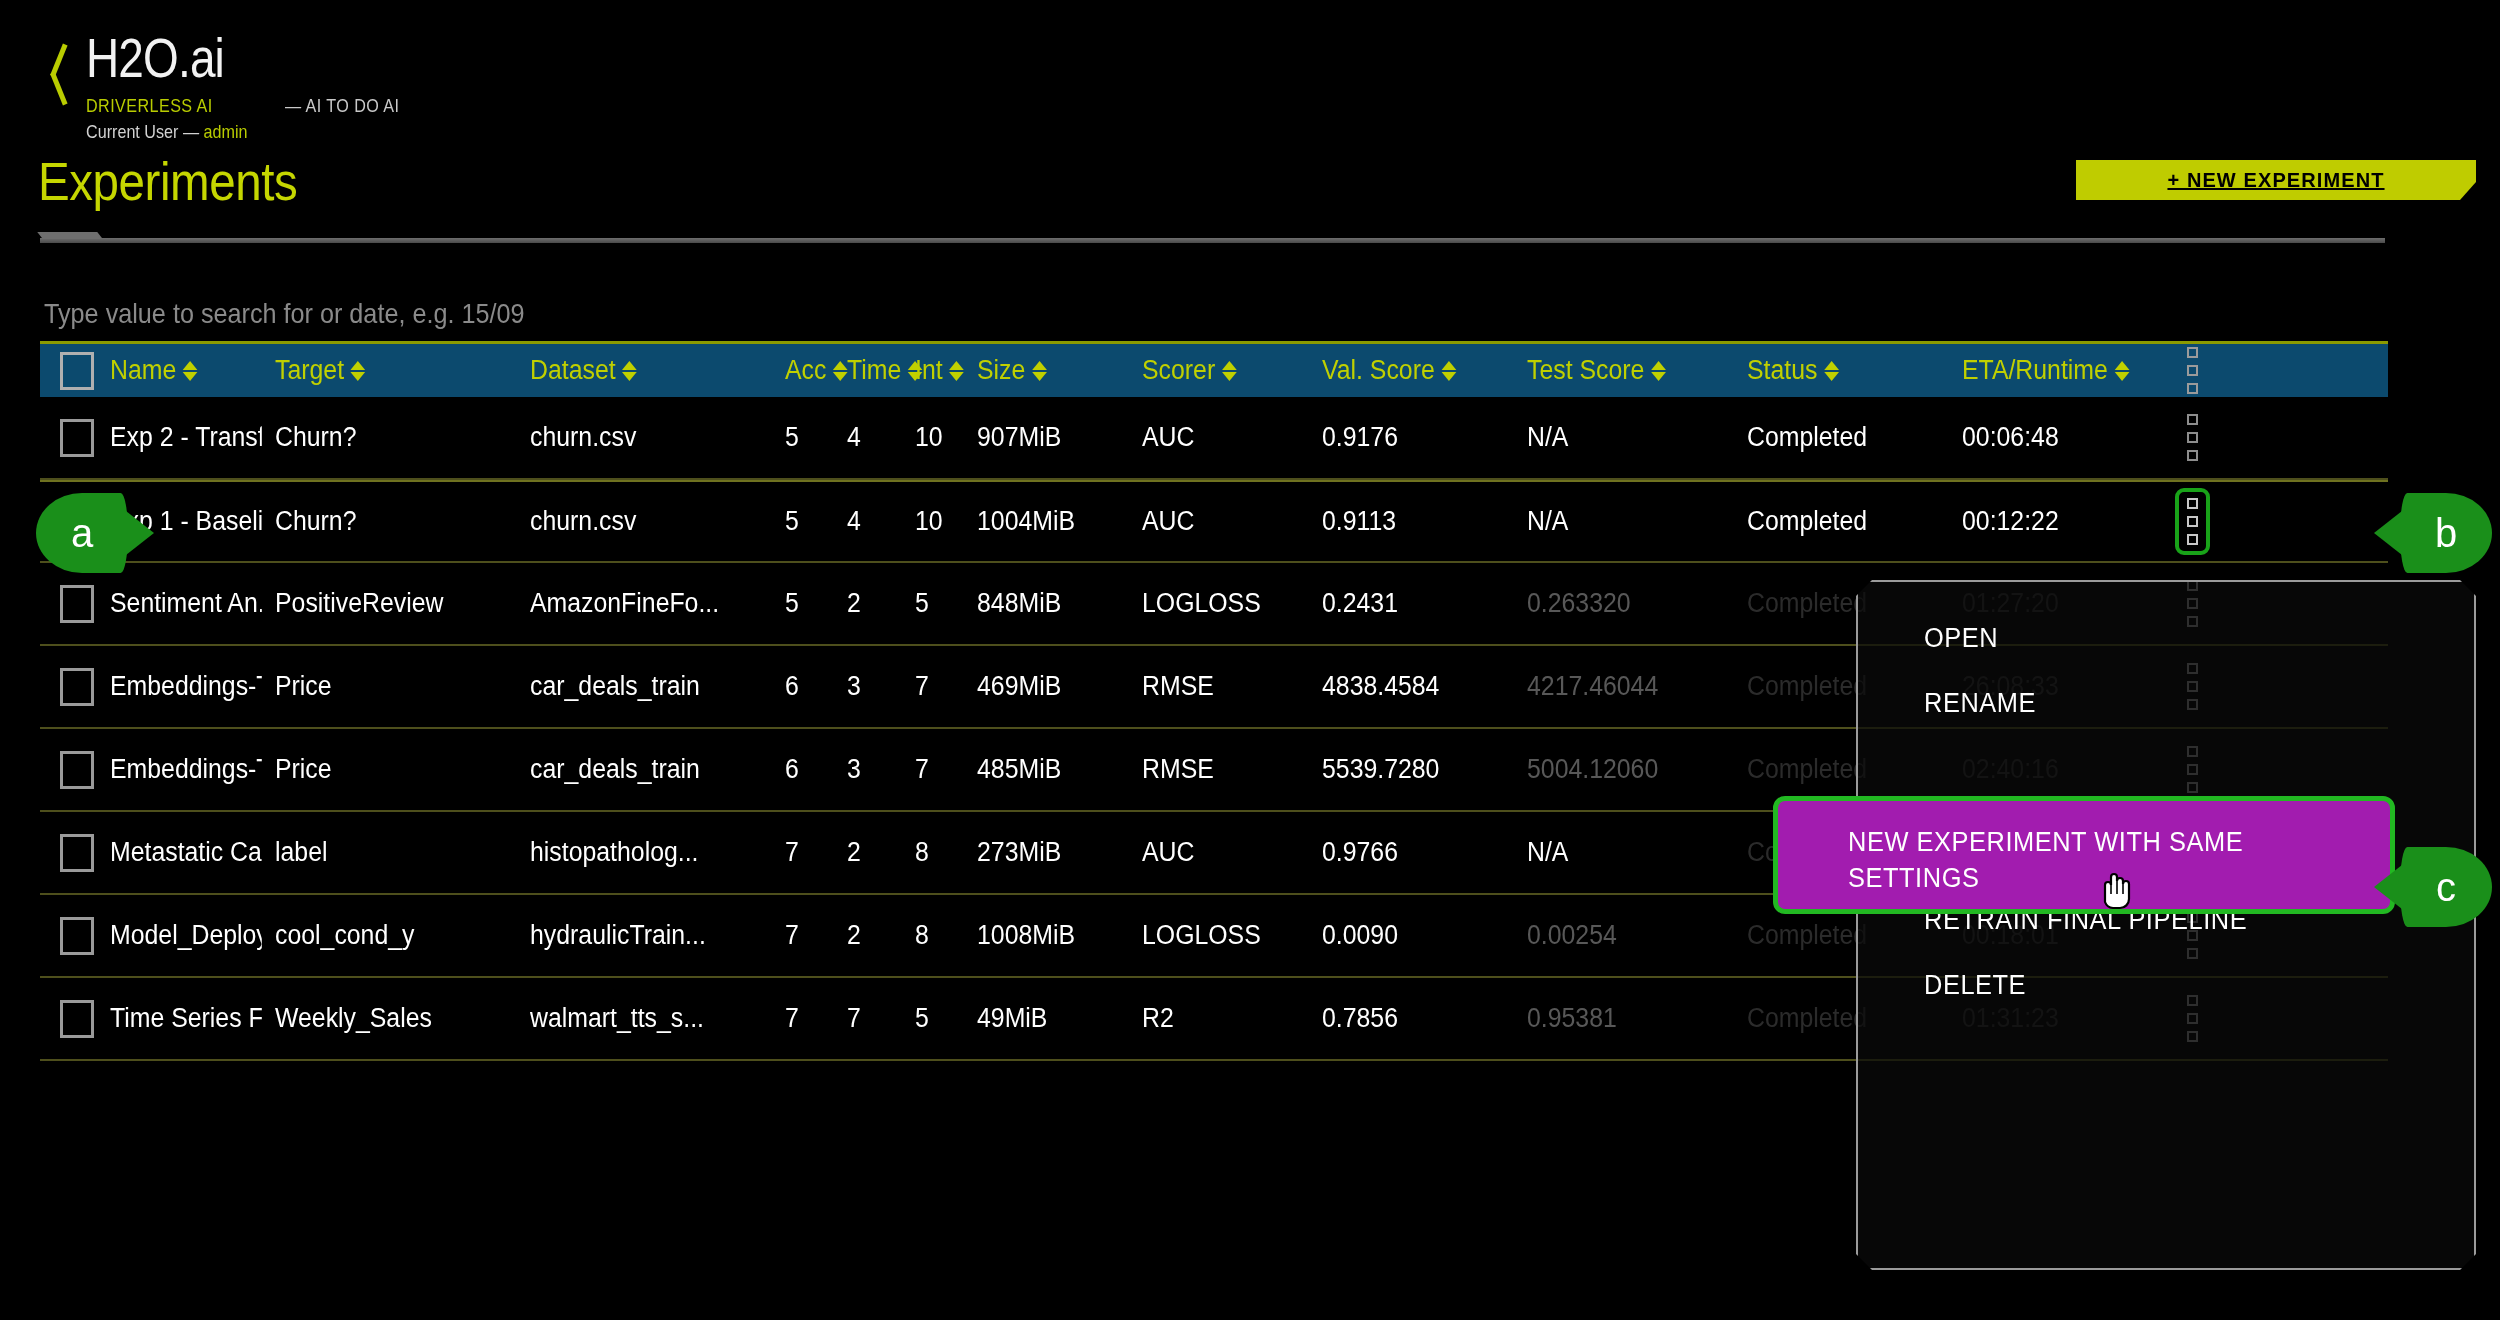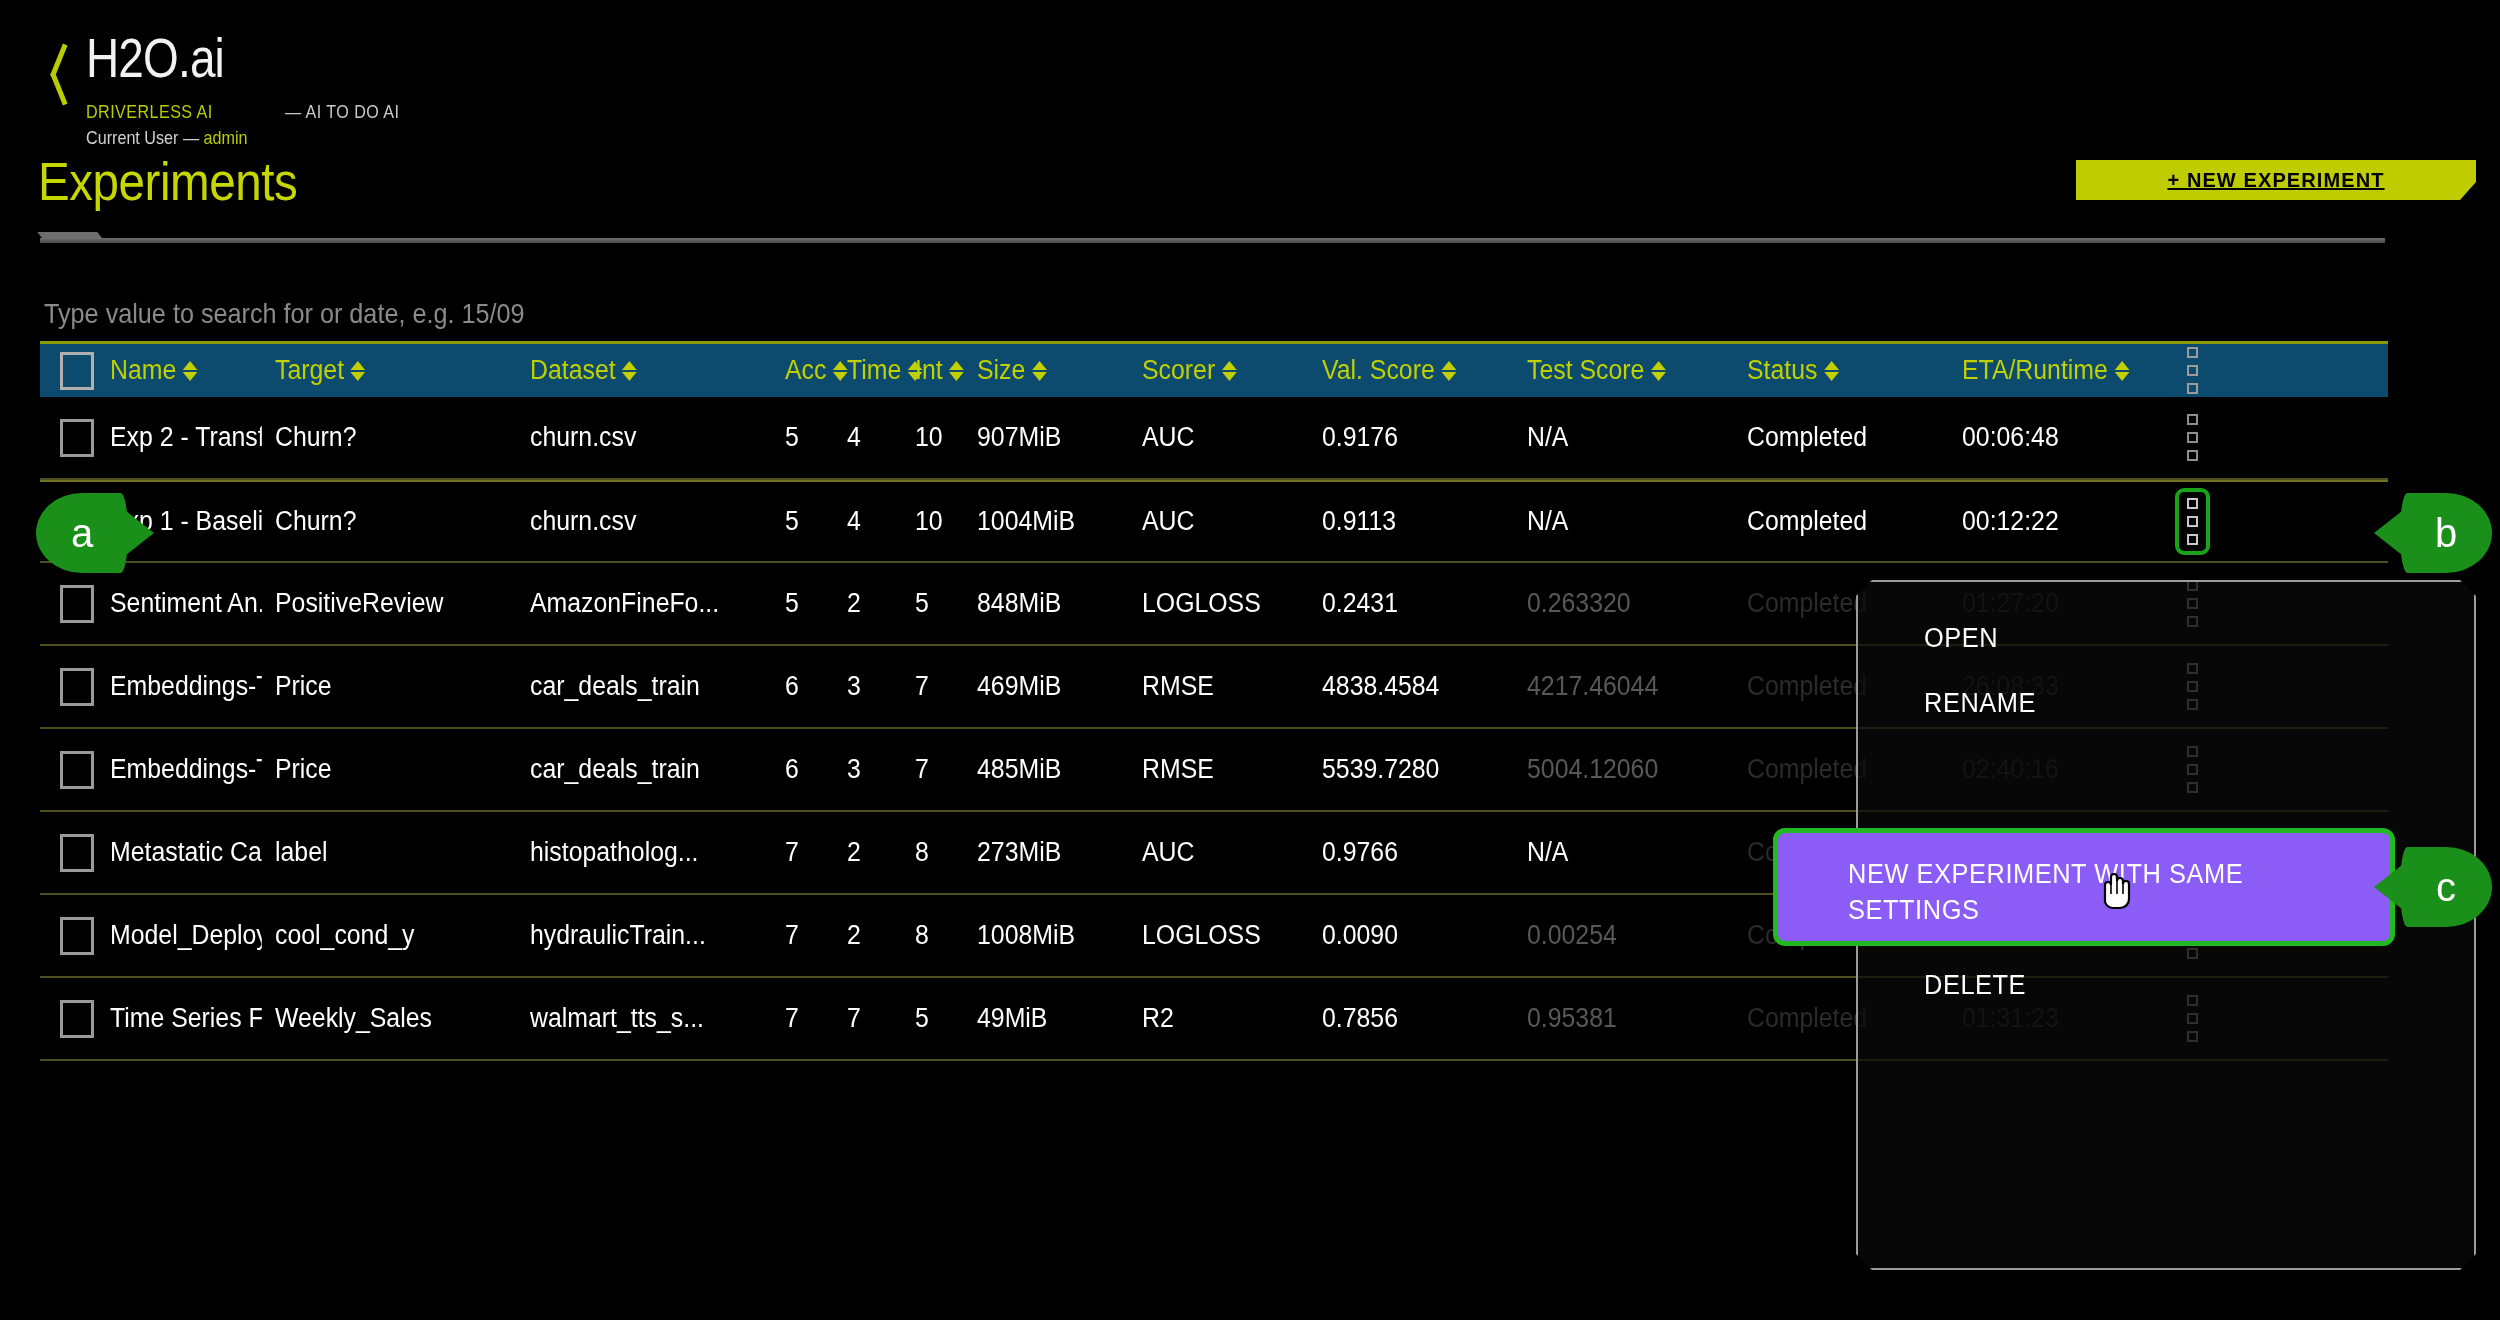--- a/index.html
+++ b/index.html
@@ -23,21 +23,21 @@
   }
   .back-chevron::before { top: 0; transform-origin: bottom center; transform: rotate(22deg); }
   .back-chevron::after  { top: 31px; transform-origin: top center; transform: rotate(-22deg); }
 
   .brandblock { display: flex; flex-direction: column; }
   .brand-title {
     font-size: 56px; color: #f2f2f2; letter-spacing: -1px;
     font-weight: 300; line-height: 1.0; font-family: "Liberation Sans Narrow","Liberation Sans",sans-serif;
     transform: scaleX(0.82); transform-origin: left center;
   }
-  .brand-sub { margin-top: 15px; display: flex; align-items: baseline; }
+  .brand-sub { margin-top: 9px; display: flex; align-items: baseline; }
   .brand-sub .dai { color: #b9cc00; font-size: 19px; letter-spacing: .5px; transform: scaleX(.85); transform-origin:left center; }
   .brand-sub .tag { color: #c9c9c9; font-size: 19px; margin-left: 50px; letter-spacing: .5px; transform: scaleX(.85); transform-origin:left center;}
   .brand-user { margin-top: 4px; font-size: 19px; color: #d2d2d2; transform: scaleX(.85); transform-origin:left center; }
   .brand-user .uname { color: #b9cc00; }
 
   .topnav { position: absolute; right: 32px; top: 55px; display: flex; align-items: center; gap: 22px; }
   .navitem {
     color: #b9cc00; font-size: 23px; letter-spacing: .6px; white-space: nowrap;
     font-family: "Liberation Sans Narrow","Liberation Sans",sans-serif; transform: scaleX(.92);
   }
@@ -151,22 +151,22 @@
     position: absolute; left: 68px; color: #ffffff; font-size: 27px; letter-spacing: .6px;
     font-family: "Liberation Sans Narrow","Liberation Sans",sans-serif; transform: scaleX(.94); transform-origin: left center;
   }
   .mi-open    { top: 43px; }
   .mi-rename  { top: 108px; }
   .mi-restart { top: 260px; }
   .mi-retrain { top: 325px; }
   .mi-delete  { top: 390px; }
 
   .menu-hl {
-    position: absolute; left: 1773px; top: 828px; width: 622px; height: 118px;
-    background: #8b5cf6; border: 5px solid #22b822; border-radius: 12px;
+    position: absolute; left: 1773px; top: 796px; width: 622px; height: 118px;
+    background: #a21caf; border: 5px solid #22b822; border-radius: 12px;
   }
   .menu-hl-label {
     position: absolute; left: 70px; top: 24px; width: 460px;
     color: #fff; font-size: 27px; line-height: 1.33; letter-spacing: .6px;
     font-family: "Liberation Sans Narrow","Liberation Sans",sans-serif; transform: scaleX(.94); transform-origin: left center;
   }
 
   .cursor { position: absolute; left: 2098px; top: 872px; width: 34px; height: 40px; }
 
   

